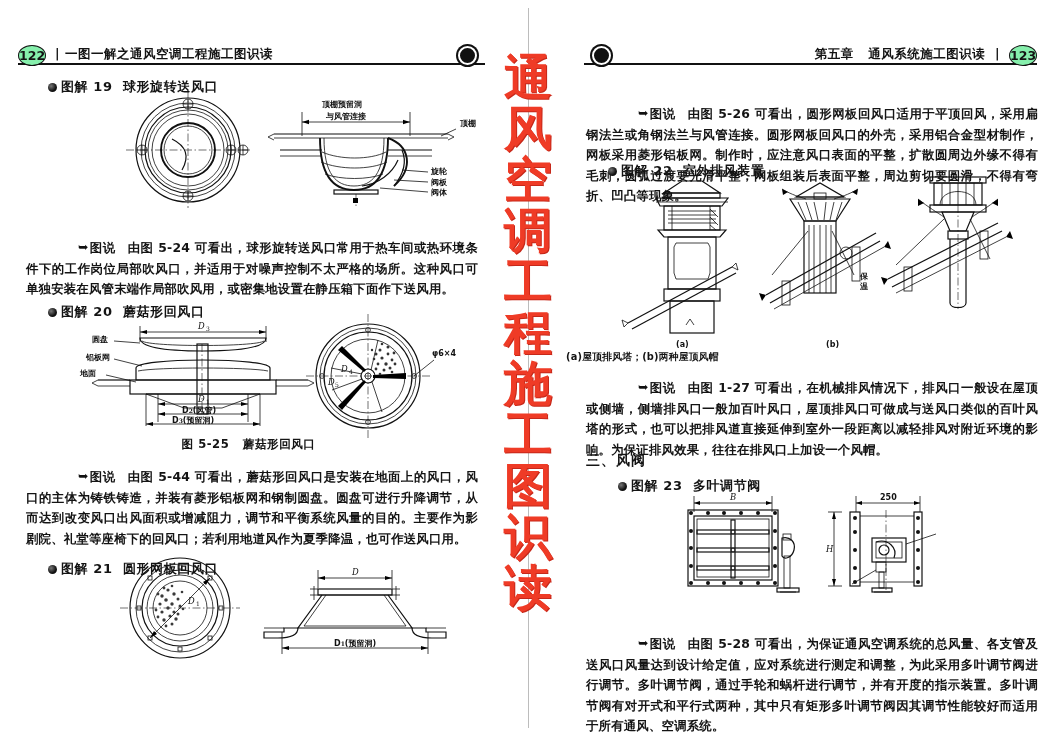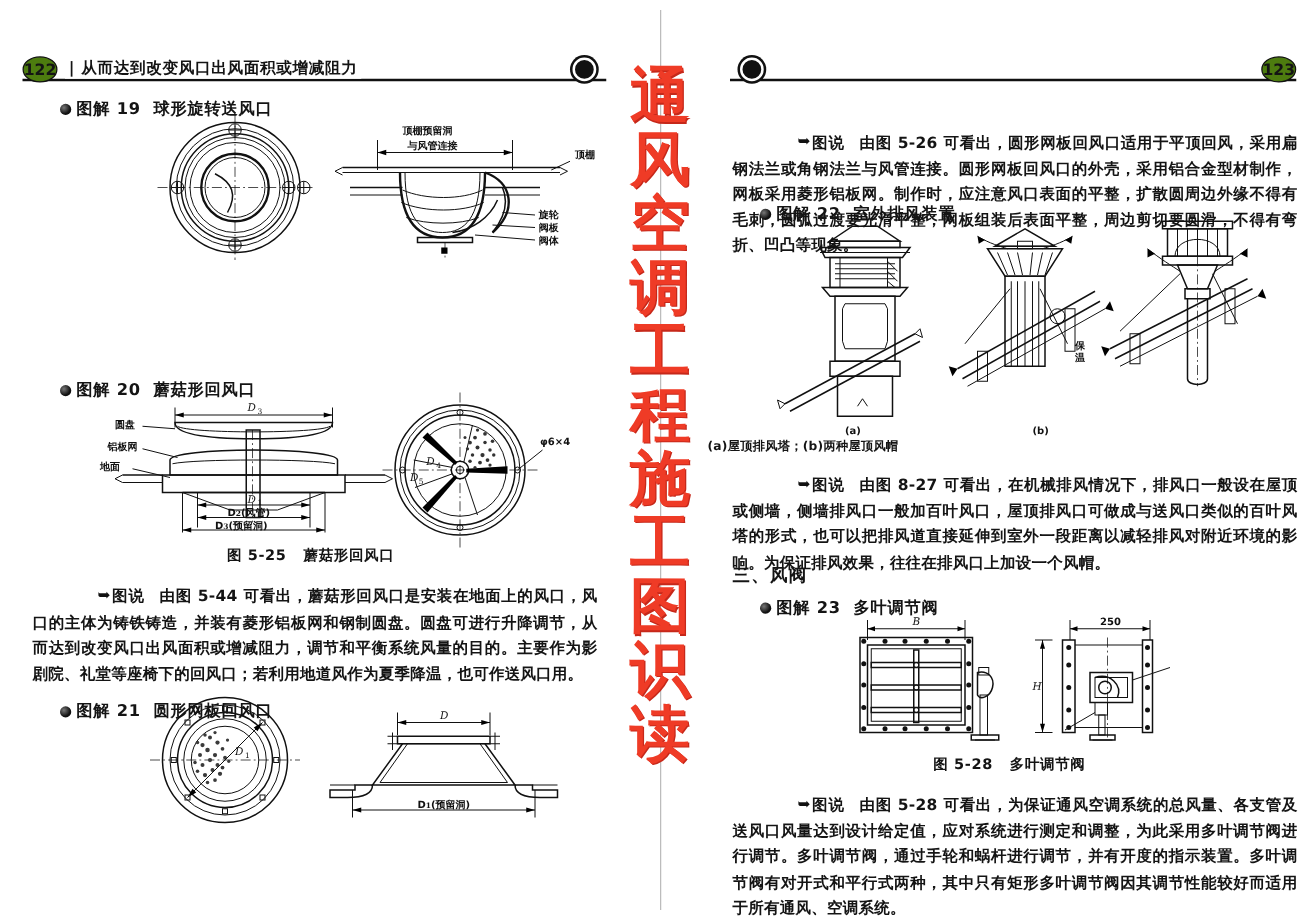--- a/index.html
+++ b/index.html
@@ -20,21 +20,21 @@
   .runhead .rule{position:absolute;left:0;right:0;bottom:3px;height:2px;background:#111;}
   .runhead .txt{
     position:absolute;bottom:5px;font-size:12.5px;font-weight:bold;letter-spacing:.5px;
     background:#fff;padding:0 3px;white-space:nowrap;
   }
   .runhead.left .txt{left:8px;}
   .runhead.right .txt{right:30px;}
   .pagenum{
     position:absolute;bottom:2px;width:26px;height:19px;border:1.6px solid #111;
     border-radius:50%/50%;font-size:12.5px;font-weight:bold;text-align:center;
-    line-height:19px;background:#4d7c0f;
+    line-height:19px;background:#86efac;
   }
   .runhead.left .pagenum{left:0;}
   .runhead.right .pagenum{right:0;}
   .dot-mark{
     position:absolute;width:15px;height:15px;border-radius:50%;
     background:#111;border:2px solid #fff;box-shadow:0 0 0 2px #111;
     bottom:3px;
   }
   .runhead.left .dot-mark{right:8px;}
   .runhead.right .dot-mark{left:8px;}
@@ -104,21 +104,21 @@
 
 <div class="page">
 
   <div class="col col-left">
 
     <div class="runhead left">
       <div class="rule"></div>
       <div class="pagenum">122</div>
       <div class="txt" style="left:34px;">
         <span>|</span>
-        <span>从而达到改变风口出风面积或增减阻力</span>
+        <span>一图一解之通风空调工程施工图识读</span>
       </div>
       <div class="dot-mark"></div>
     </div>
 
     <div class="tujie" style="left:48px;top:78px;">
       <span class="bullet"></span><span>图解 19</span>&nbsp;&nbsp;<span>球形旋转送风口</span>
     </div>
 
     <div class="fig" style="left:112px;top:94px;">
       <svg width="400" height="112" viewBox="0 0 400 112">
@@ -193,20 +193,23 @@
           <line x1="96" y1="86" x2="130" y2="88" class="ln thin"></line>
           <line x1="82" y1="94" x2="130" y2="98" class="ln thin"></line>
           <text class="lab" x="133" y="80">旋轮</text>
           <text class="lab" x="133" y="91">阀板</text>
           <text class="lab" x="133" y="101">阀体</text>
         </g>
       </svg>
     </div>
 
 
+    <div class="para" style="left:26px;top:238px;width:452px;text-indent:26px;">
+      <span class="arrow-ico">➥</span><span class="tu-shuo lead">图说</span>&nbsp;&nbsp;<span>由图 5-24 可看出，球形旋转送风口常用于热车间或热环境条件下的工作岗位局部吹风口，并适用于对噪声控制不太严格的场所。这种风口可单独安装在风管末端作局部吹风用，或密集地设置在静压箱下面作下送风用。</span>
+    </div>
 
     <div class="tujie" style="left:48px;top:303px;">
       <span class="bullet"></span><span>图解 20</span>&nbsp;&nbsp;<span>蘑菇形回风口</span>
     </div>
 
     <div class="fig" style="left:28px;top:318px;">
       <svg width="460" height="110" viewBox="0 0 460 110">
 
         <g transform="translate(88,0)">
 
@@ -438,20 +441,23 @@
     <span>图</span>
     <span>识</span>
     <span>读</span>
   </div>
 
   <div class="col col-right">
 
     <div class="runhead right">
       <div class="rule"></div>
       <div class="pagenum">123</div>
+      <div class="txt" style="right:34px;">
+        <span>第五章</span>&nbsp;&nbsp;&nbsp;<span>通风系统施工图识读</span>&nbsp;&nbsp;<span>|</span>
+      </div>
       <div class="dot-mark"></div>
     </div>
 
     <div class="para" style="left:20px;top:76px;width:452px;text-indent:26px;margin-top:28px;">
       <span class="arrow-ico">➥</span><span class="tu-shuo lead">图说</span>&nbsp;&nbsp;<span>由图 5-26 可看出，圆形网板回风口适用于平顶回风，采用扁钢法兰或角钢法兰与风管连接。圆形网板回风口的外壳，采用铝合金型材制作，网板采用菱形铝板网。制作时，应注意风口表面的平整，扩散圆周边外缘不得有毛刺，圆弧过渡要光滑平整，网板组装后表面平整，周边剪切要圆滑，不得有弯折、凹凸等现象。</span>
     </div>
 
     <div class="tujie" style="left:42px;top:162px;">
       <span class="bullet"></span><span>图解 22</span>&nbsp;&nbsp;<span>室外排风装置</span>
     </div>
@@ -574,26 +580,26 @@
           <rect x="60" y="56" width="8" height="28" class="ln thin" fill="#fff"></rect>
           <line x1="-24" y1="90" x2="24" y2="44" class="ln thin"></line>
           <line x1="70" y1="84" x2="50" y2="44" class="ln thin"></line>
         </g>
       </svg>
     </div>
 
     <div class="figsub" style="left:0;top:351px;width:483px;">(a)屋顶排风塔；(b)两种屋顶风帽</div>
 
     <div class="para" style="left:20px;top:378px;width:452px;text-indent:26px;">
-      <span class="arrow-ico">➥</span><span class="tu-shuo lead">图说</span>&nbsp;&nbsp;<span>由图 8-27 可看出，在机械排风情况下，排风口一般设在屋顶或侧墙，侧墙排风口一般加百叶风口，屋顶排风口可做成与送风口类似的百叶风塔的形式，也可以把排风道直接延伸到室外一段距离以减轻排风对附近环境的影响。为保证排风效果，往往在排风口上加设一个风帽。</span>
+      <span class="arrow-ico">➥</span><span class="tu-shuo lead">图说</span>&nbsp;&nbsp;<span>由图 1-27 可看出，在机械排风情况下，排风口一般设在屋顶或侧墙，侧墙排风口一般加百叶风口，屋顶排风口可做成与送风口类似的百叶风塔的形式，也可以把排风道直接延伸到室外一段距离以减轻排风对附近环境的影响。为保证排风效果，往往在排风口上加设一个风帽。</span>
     </div>
 
     <div class="secheading" style="left:20px;top:452px;">三、风阀</div>
 
-    <div class="tujie" style="left:42px;top:477px;">
+    <div class="tujie" style="left:52px;top:477px;">
       <span class="bullet"></span><span>图解 23</span>&nbsp;&nbsp;<span>多叶调节阀</span>
     </div>
 
     <div class="fig" style="left:100px;top:490px;">
       <svg width="340" height="112" viewBox="0 0 340 112">
 
         <g transform="translate(20,0)">
 
           <line x1="8" y1="6" x2="8" y2="22" class="ln thin"></line>
           <line x1="86" y1="6" x2="86" y2="22" class="ln thin"></line>
@@ -689,21 +695,18 @@
           <line x1="28" y1="102" x2="44" y2="102" class="ln thin"></line>
 
           <line x1="60" y1="54" x2="90" y2="44" class="ln thin"></line>
           <line x1="30" y1="80" x2="6" y2="94" class="ln thin"></line>
 
           <line x1="40" y1="20" x2="40" y2="100" class="ln dash"></line>
         </g>
       </svg>
     </div>
 
-    <div class="figcap" style="left:0;top:604px;width:483px;">
-      <span>图 5-28</span>&nbsp;&nbsp;&nbsp;<span>多叶调节阀</span>
-    </div>
 
     <div class="para" style="left:20px;top:634px;width:452px;text-indent:26px;">
       <span class="arrow-ico">➥</span><span class="tu-shuo lead">图说</span>&nbsp;&nbsp;<span>由图 5-28 可看出，为保证通风空调系统的总风量、各支管及送风口风量达到设计给定值，应对系统进行测定和调整，为此采用多叶调节阀进行调节。多叶调节阀，通过手轮和蜗杆进行调节，并有开度的指示装置。多叶调节阀有对开式和平行式两种，其中只有矩形多叶调节阀因其调节性能较好而适用于所有通风、空调系统。</span>
     </div>
   </div>
 </div>
 
 </body></html>

